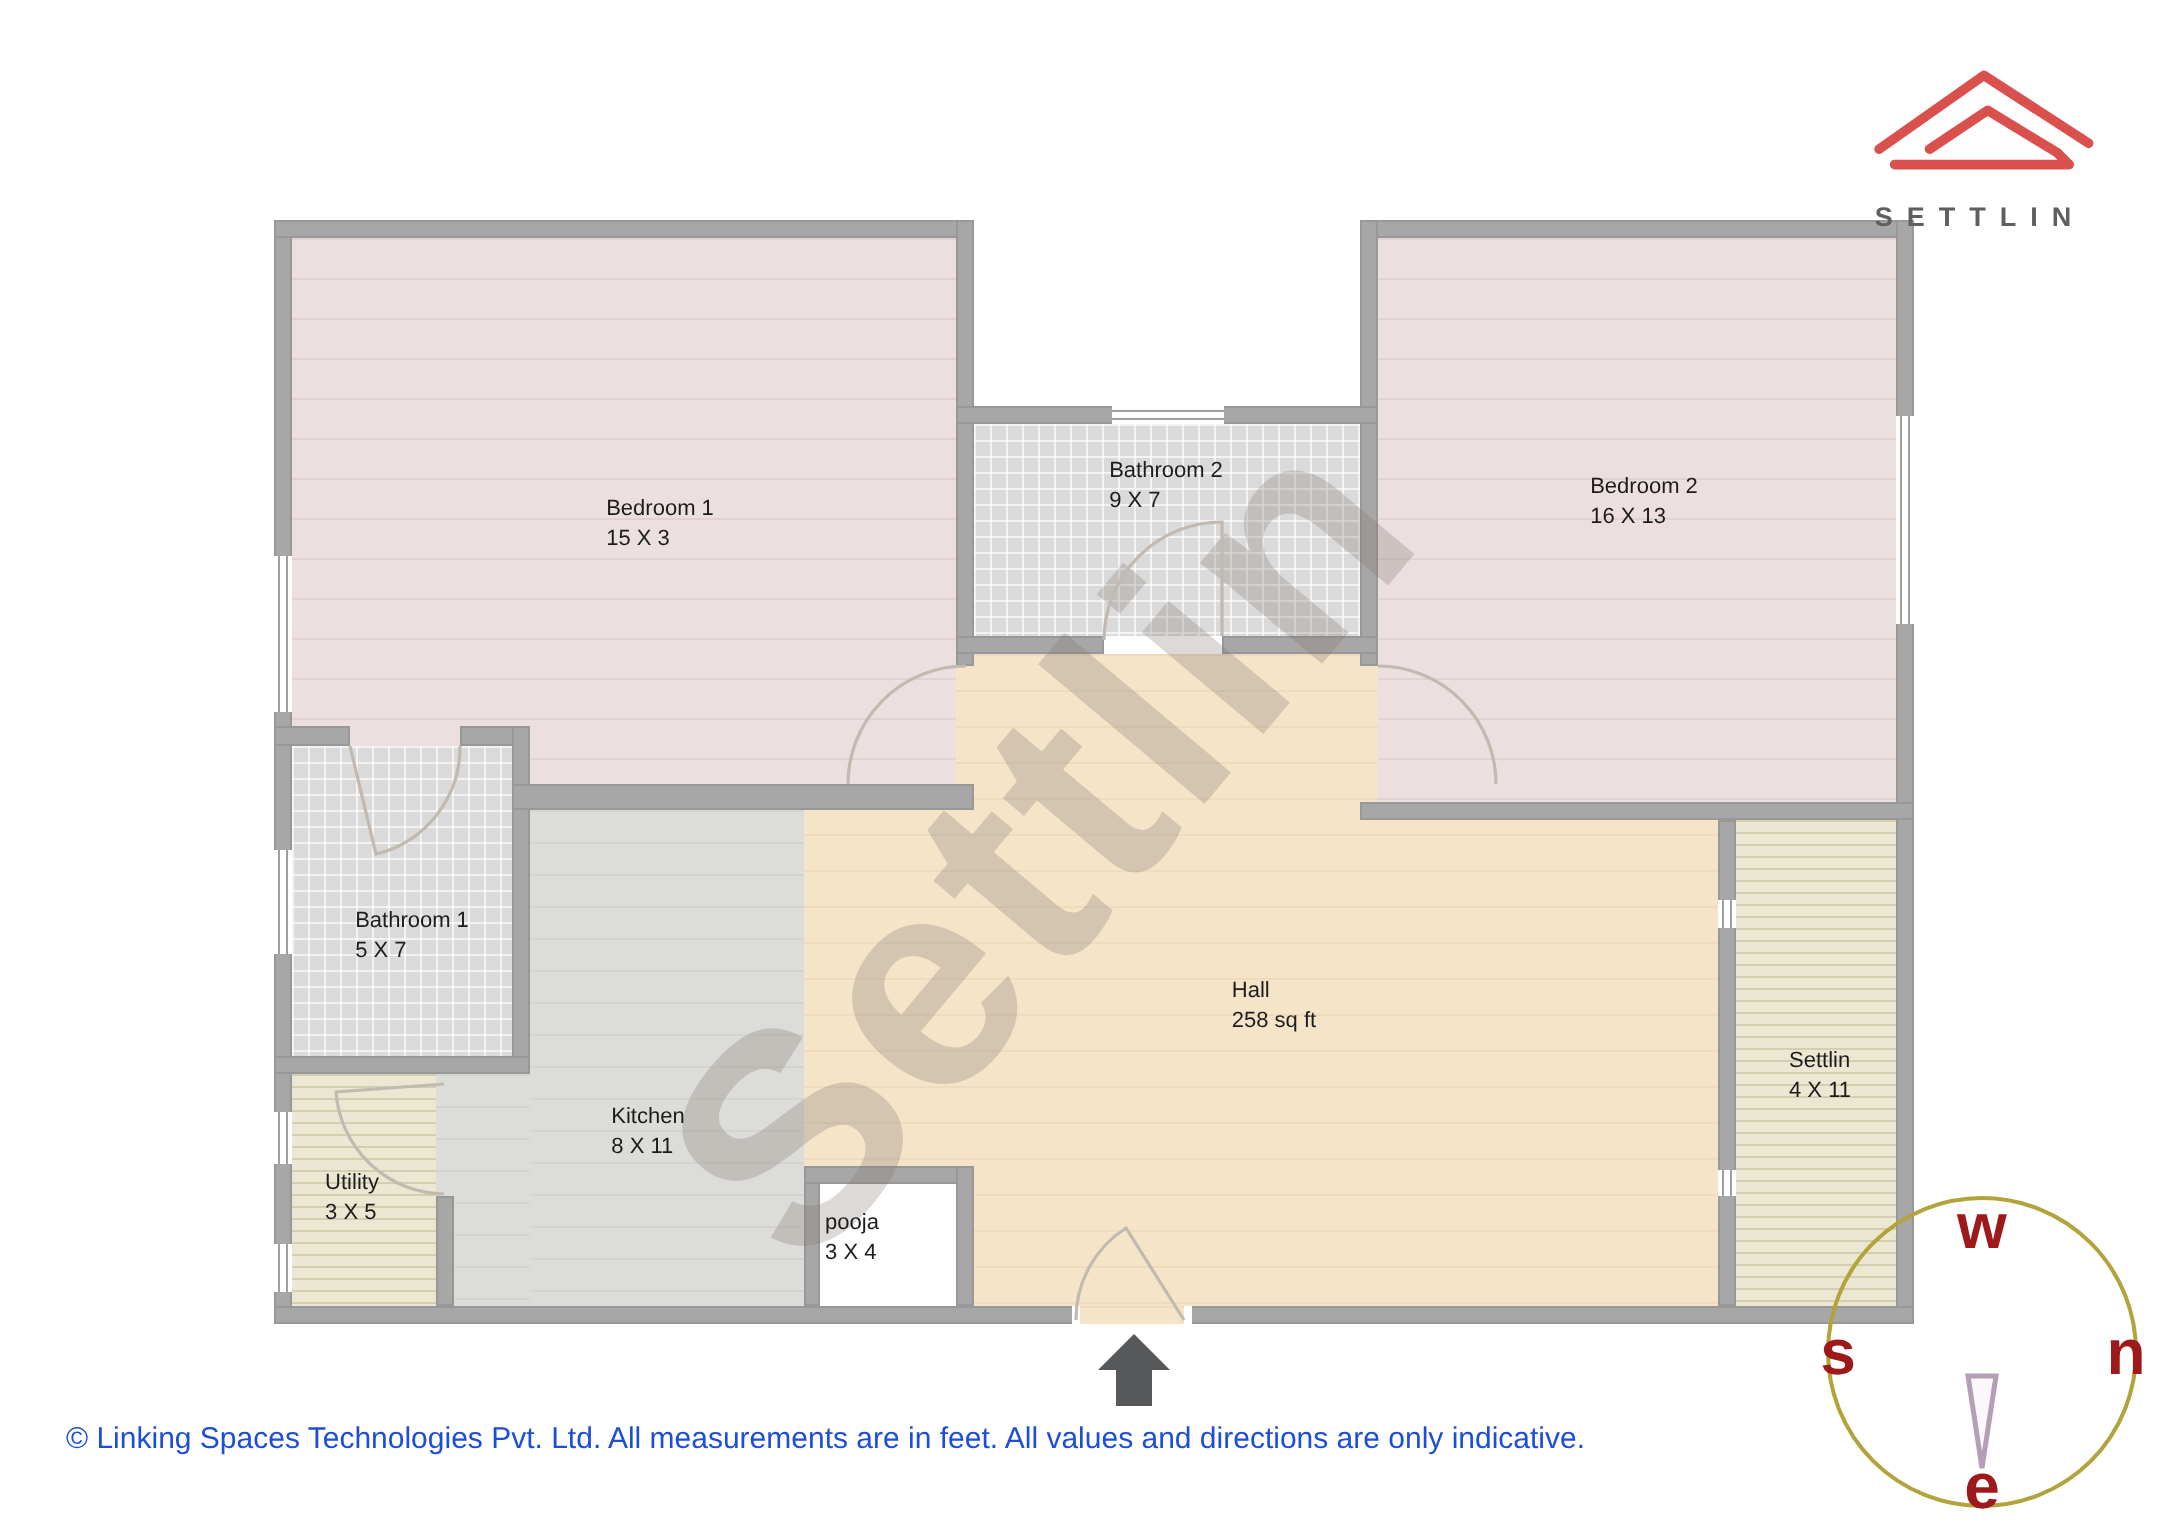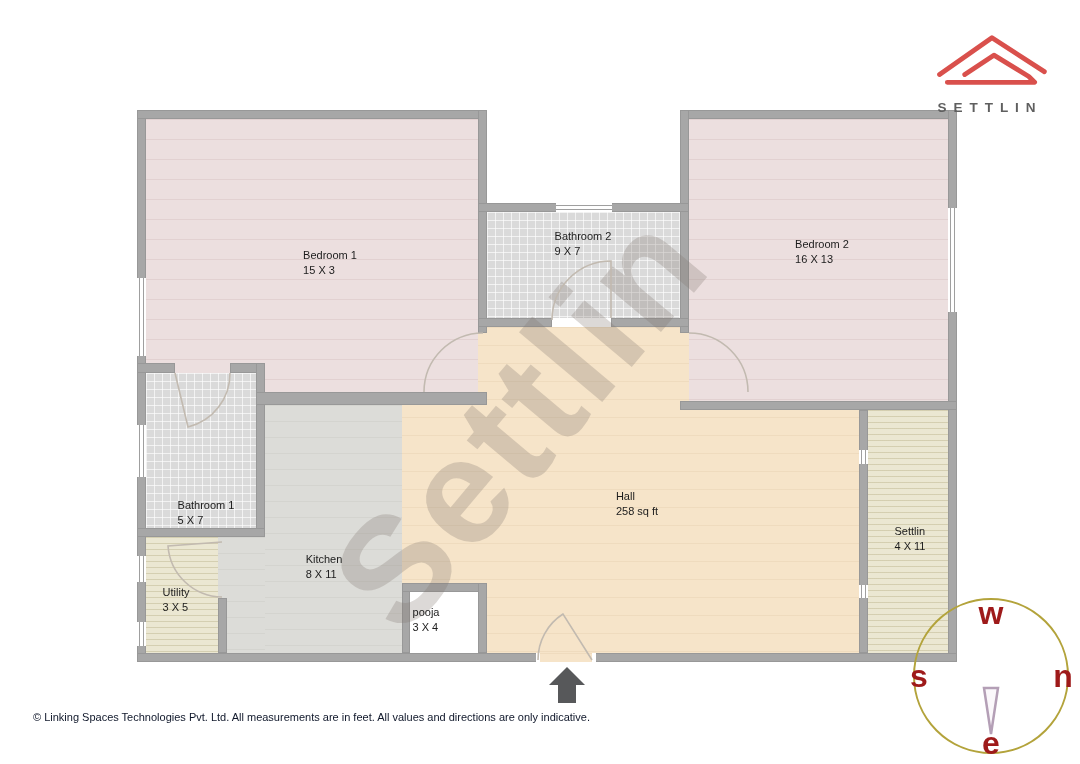--- a/index.html
+++ b/index.html
@@ -46,21 +46,21 @@
   .logo{position:absolute;left:930px;top:28px;width:120px;text-align:center;z-index:40;}
   .logo .brand{margin-top:4px;font-size:13.5px;font-weight:bold;letter-spacing:7px;color:#5f5f5f;}
 
   
   .compass{position:absolute;left:903px;top:588px;z-index:40;}
 
   
   .entry-arrow{position:absolute;left:546px;top:666px;z-index:35;}
 
   
-  .footer{position:absolute;left:33px;top:711px;font-size:11px;color:#0f172a;z-index:40;}
+  .footer{position:absolute;left:33px;top:711px;font-size:15px;color:#1d4ed8;z-index:40;}
 </style>
 </head>
 <body>
 
 <div class="stage">
 
   <div class="fill hall" style="left:402px;top:327px;width:457px;height:326px;"></div>
   <div class="fill bedroom" style="left:146px;top:119px;width:332px;height:273px;"></div>
   <div class="fill bath" style="left:146px;top:373px;width:110px;height:155px;"></div>
   <div class="fill bedroom" style="left:689px;top:119px;width:259px;height:282px;"></div>
@@ -128,21 +128,21 @@
     <div>15 X 3</div>
   </div>
   <div class="room-label" style="left:583px;top:244px;">
     <div>Bathroom 2</div>
     <div>9 X 7</div>
   </div>
   <div class="room-label" style="left:822px;top:252px;">
     <div>Bedroom 2</div>
     <div>16 X 13</div>
   </div>
-  <div class="room-label" style="left:206px;top:469px;margin-top:44px;">
+  <div class="room-label" style="left:206px;top:469px;">
     <div>Bathroom 1</div>
     <div>5 X 7</div>
   </div>
   <div class="room-label" style="left:324px;top:567px;">
     <div>Kitchen</div>
     <div>8 X 11</div>
   </div>
   <div class="room-label" style="left:176px;top:600px;">
     <div>Utility</div>
     <div>3 X 5</div>

